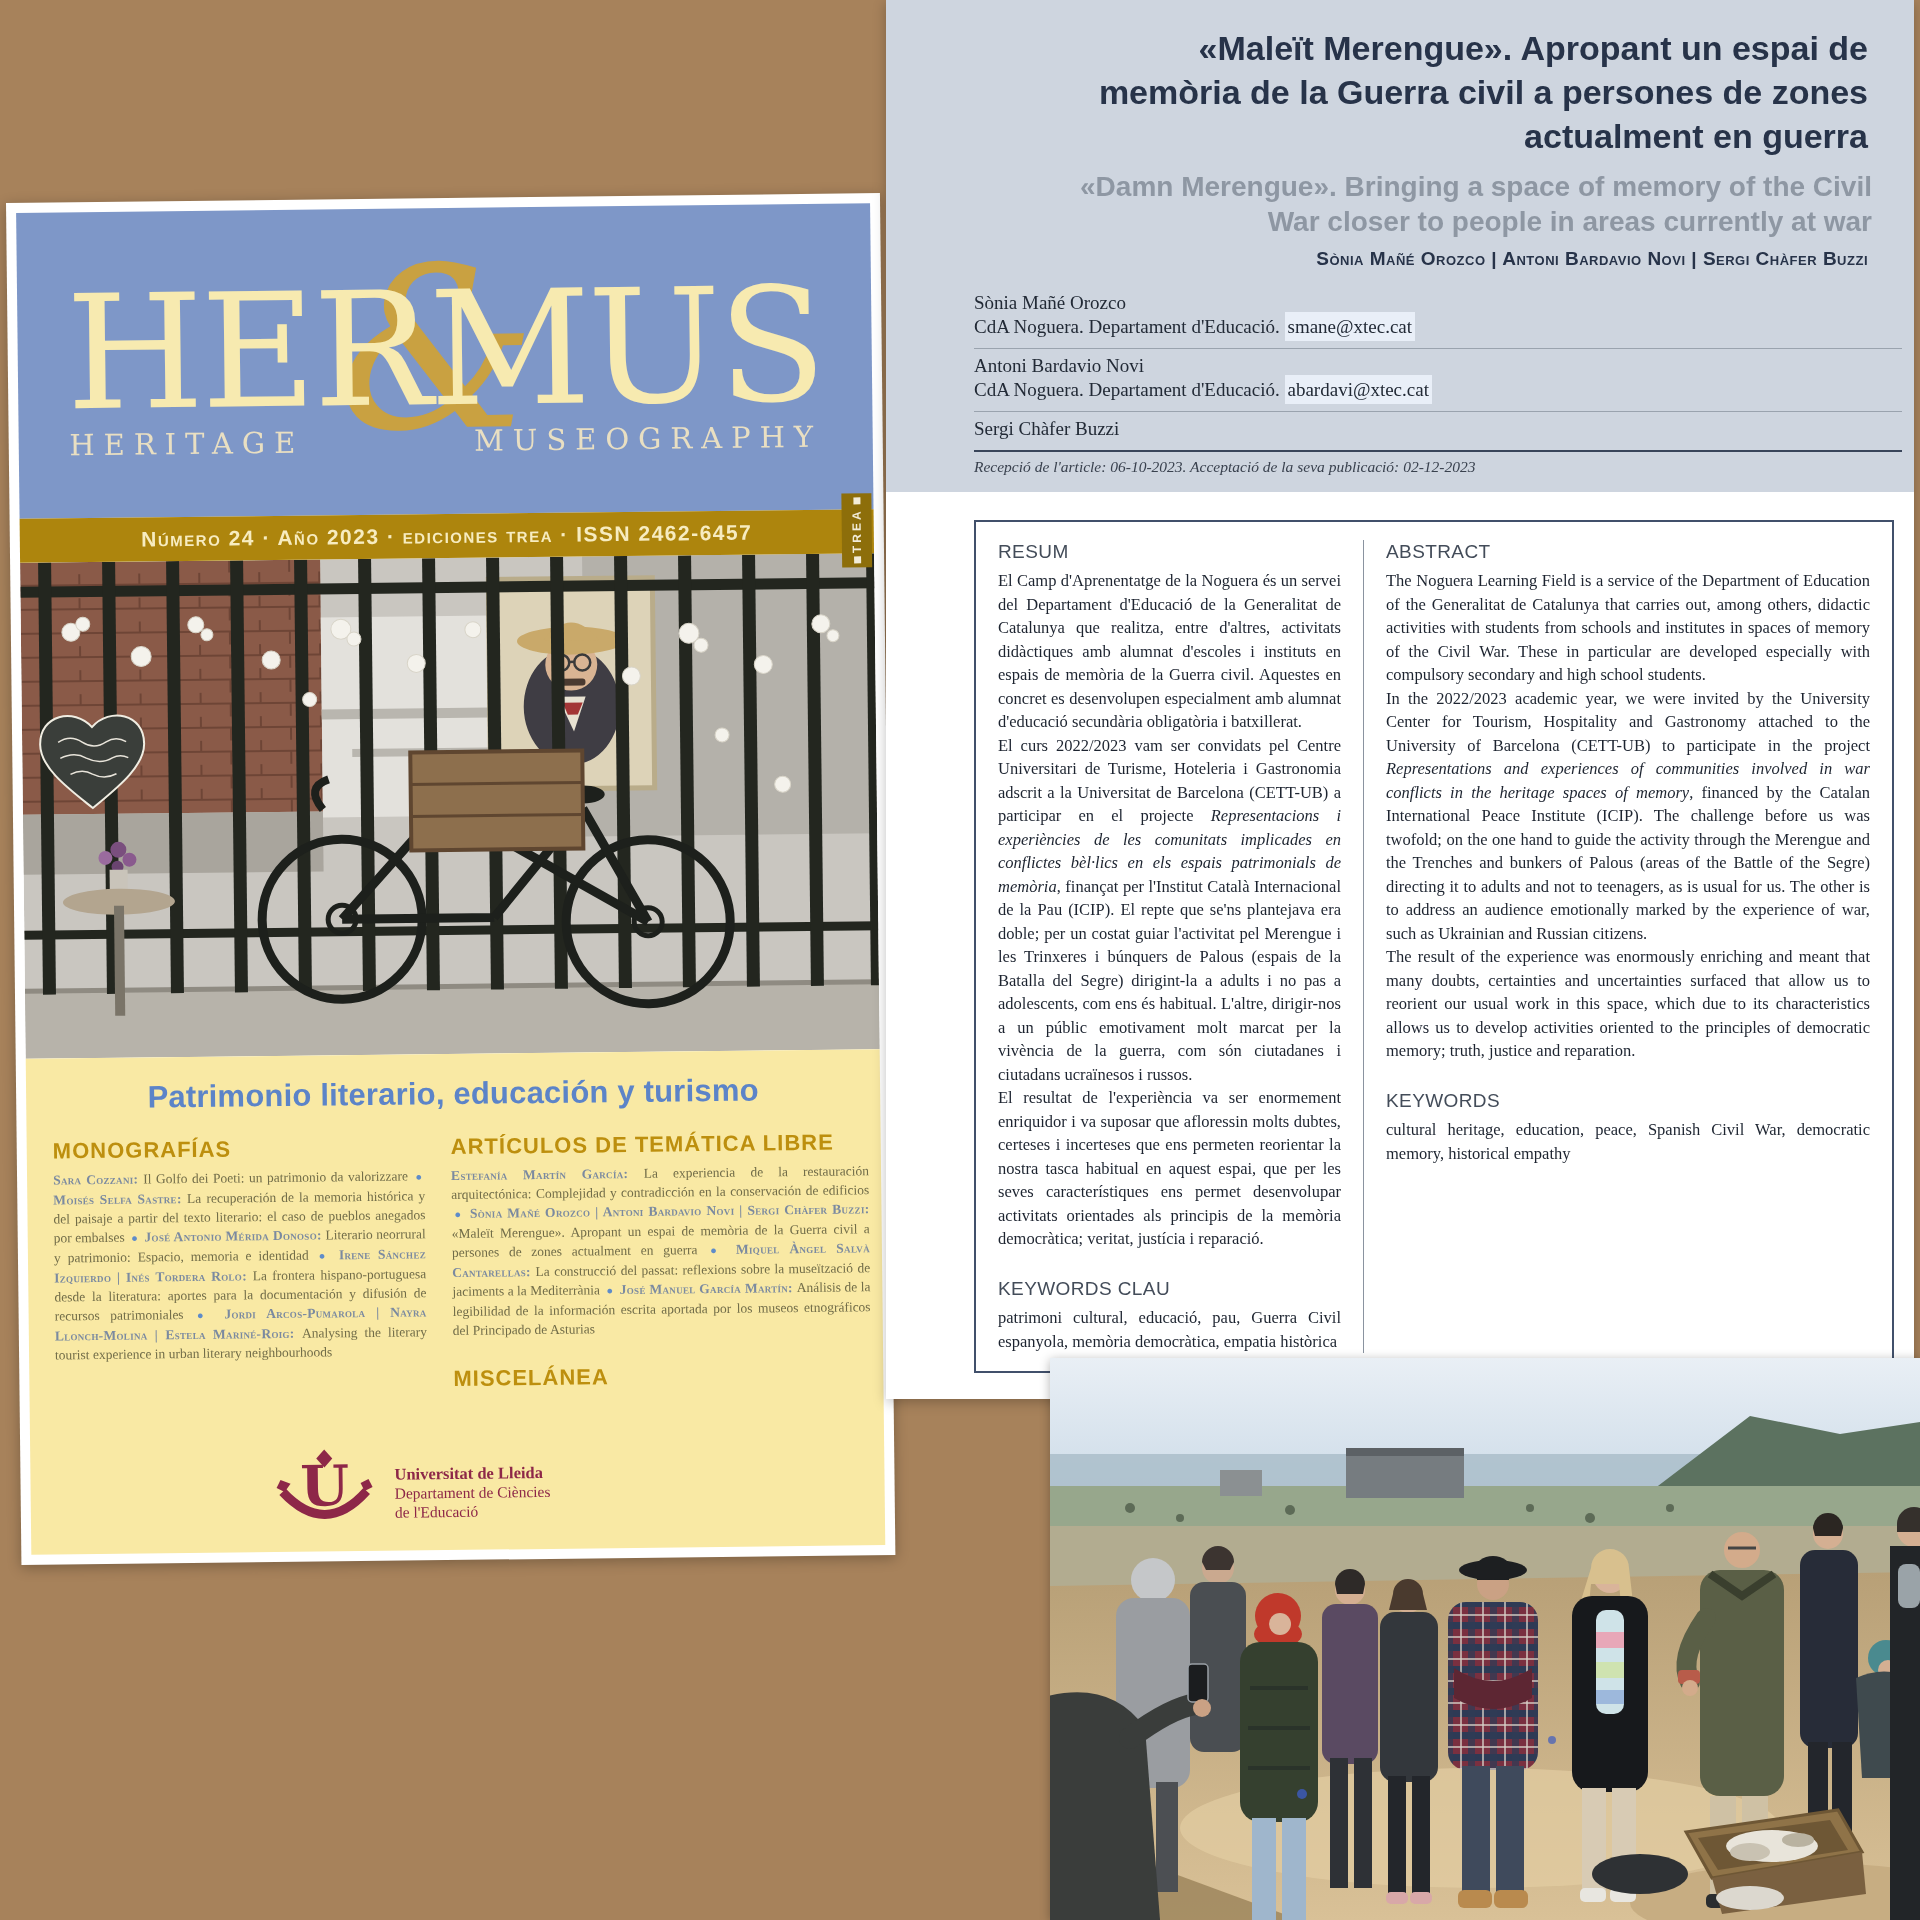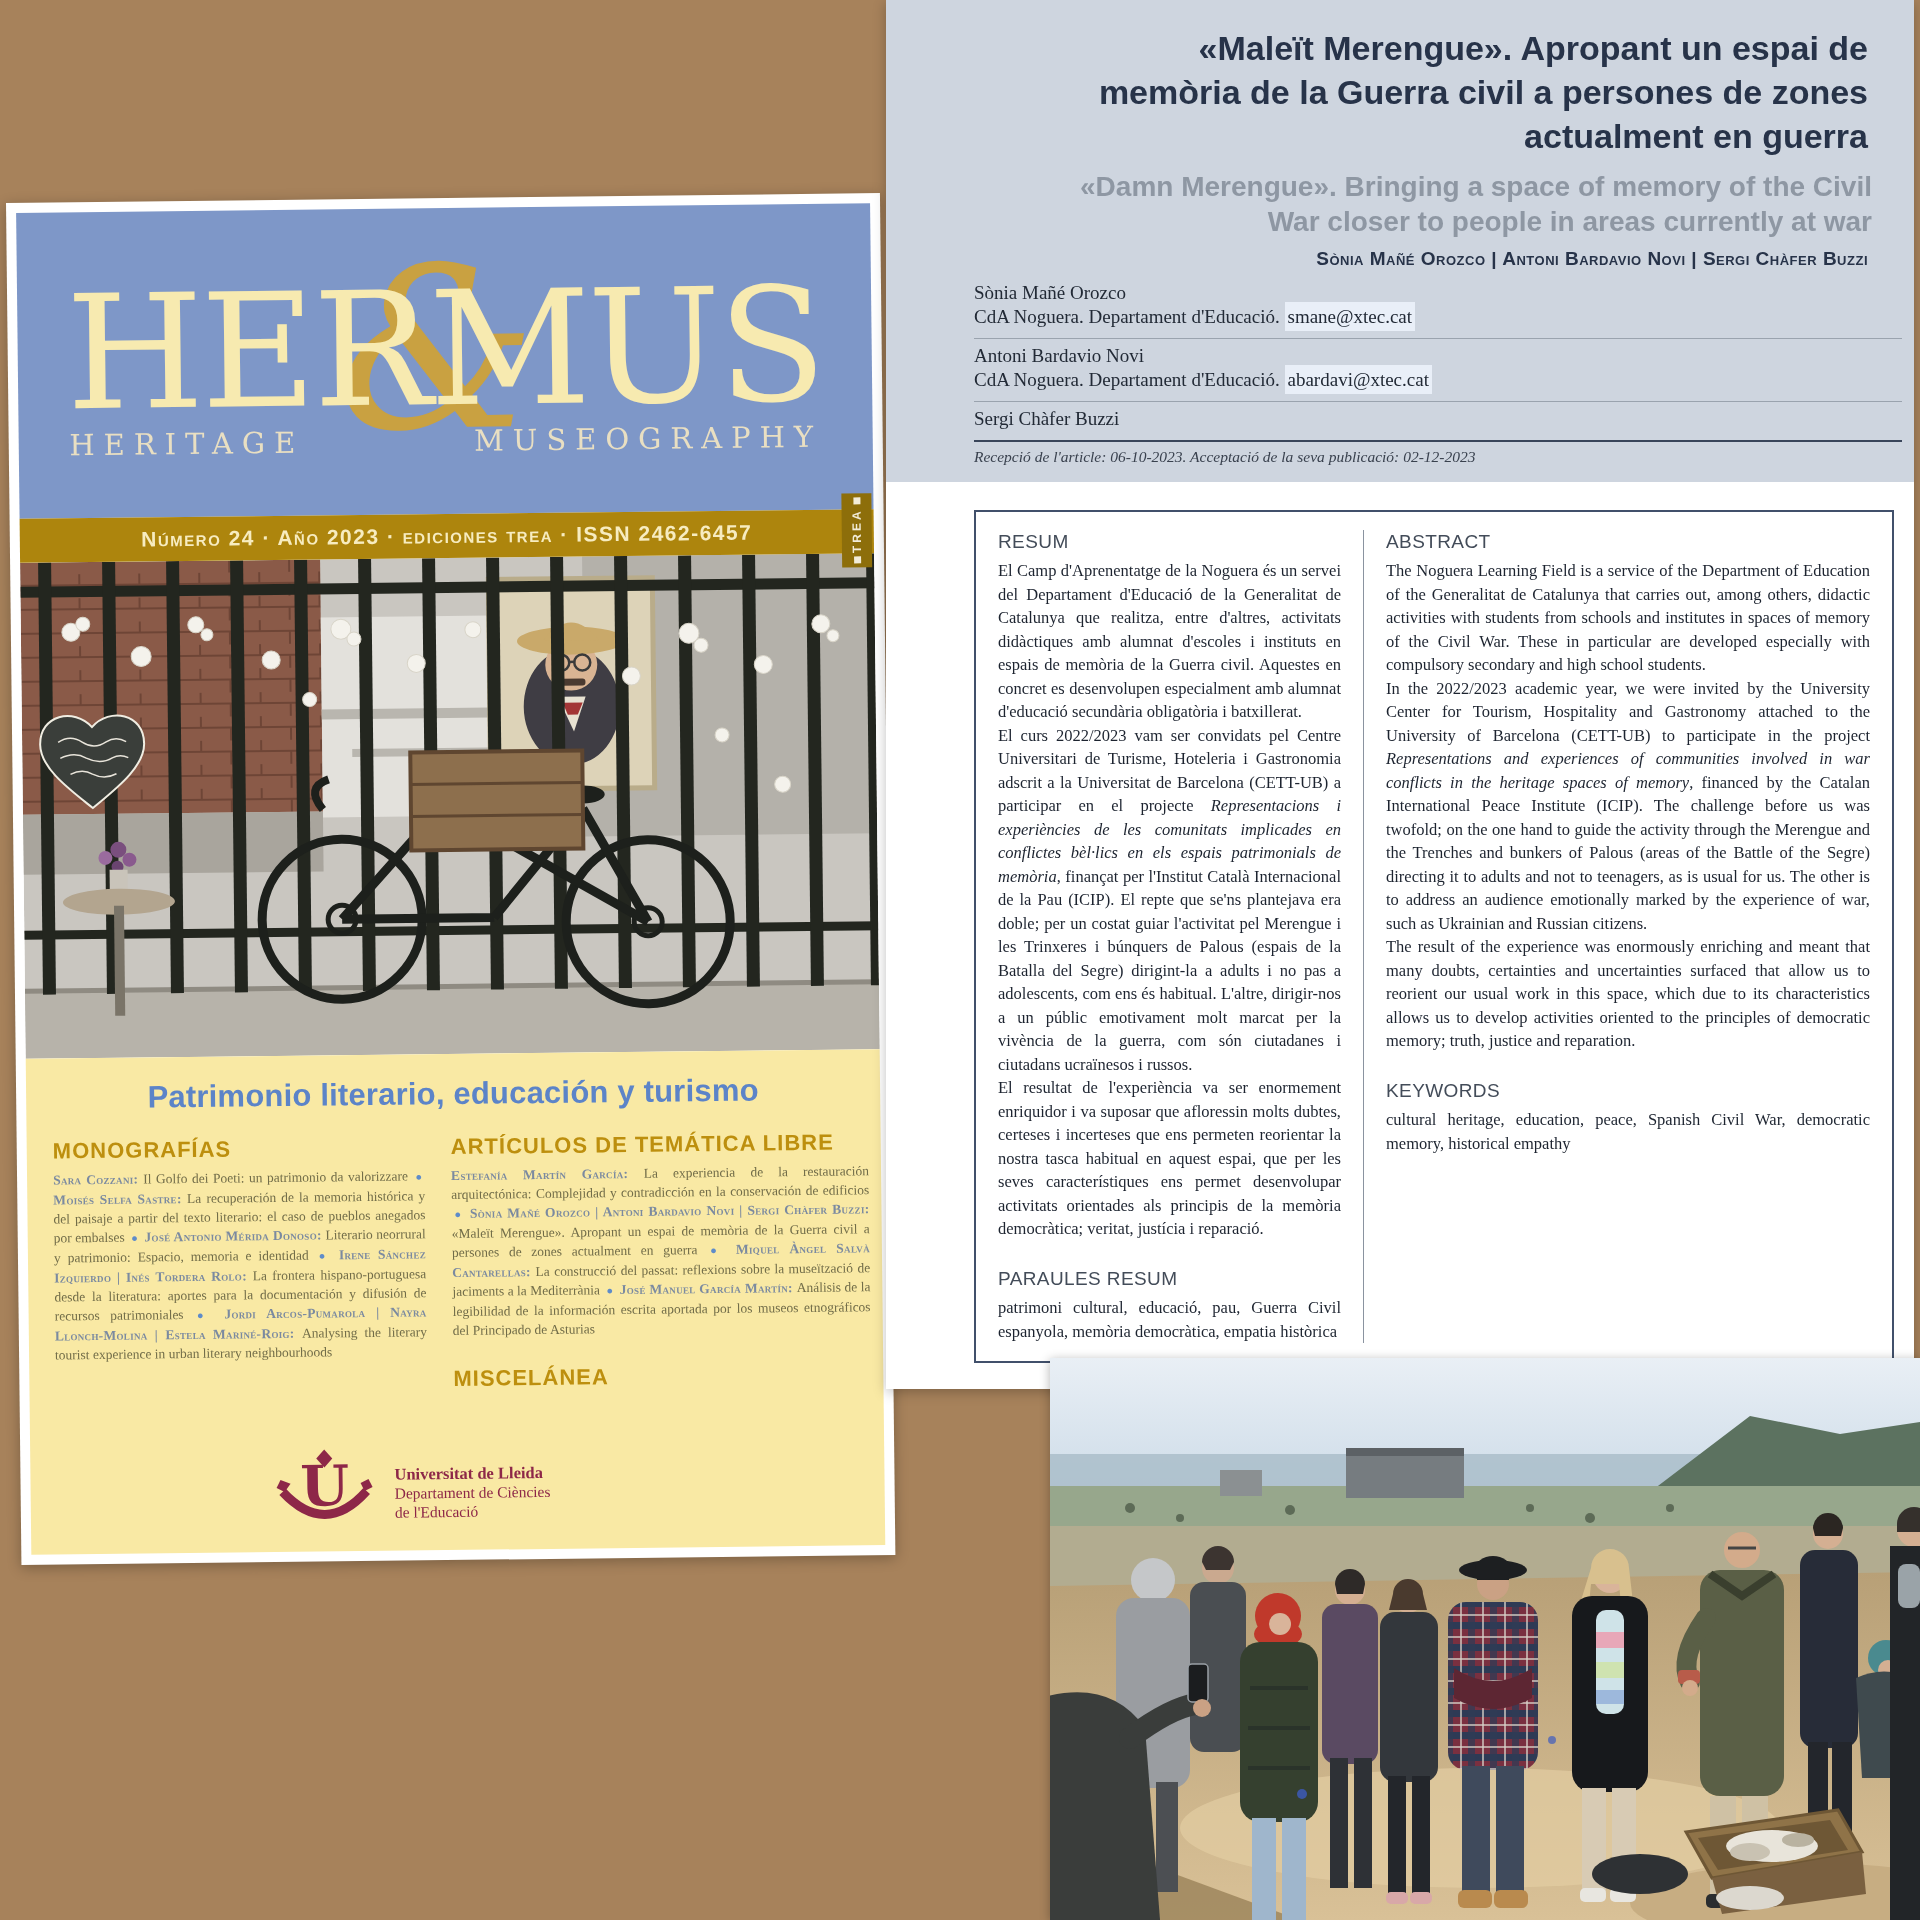--- a/index.html
+++ b/index.html
@@ -42,21 +42,21 @@
   
   .paper { position:absolute; left:886px; top:0; width:1028px; background:#fff;
            padding-bottom:26px; box-shadow:0 3px 12px rgba(0,0,0,.25); }
   .paper-head { background:#ced5df; padding:26px 0 14px 0; }
   .p-title { width:846px; margin-left:auto; padding-right:46px; text-align:right;
              font-size:34px; line-height:1.3; font-weight:bold; color:#273349; }
   .p-subtitle { width:846px; margin:10px 0 0 auto; padding-right:42px; text-align:right;
                 font-size:28px; line-height:1.27; color:#8e97a3; }
   .p-authors { padding-right:46px; text-align:right; margin-top:8px;
                font-variant:small-caps; font-weight:bold; font-size:19px; letter-spacing:0.5px; color:#273349; }
-  .affils { margin:6px 12px 0 88px; font-family:"Liberation Serif", serif; color:#222a36; }
+  .affils { margin:16px 12px 0 88px; font-family:"Liberation Serif", serif; color:#222a36; }
   .affil { padding:5px 0 9px 0; border-bottom:1.5px solid #9aa3ae; font-size:19px; line-height:24px; }
   .affil .email { background:#e9eff8; padding:4px 3px;text-align:right; }
   .reception { border-top:2.5px solid #39455a; margin:0 12px 0 88px; padding:6px 0 2px 0;
                font-family:"Liberation Serif", serif; font-style:italic; font-size:15.5px; color:#39414e; }
   .abox { margin:28px 20px 0 88px; border:2px solid #41506b; display:flex; padding:18px 0; background:#fff; }
   .acol { padding:0 22px; font-family:"Liberation Serif", serif; font-size:16.5px; line-height:23.5px;
           text-align:justify; color:#1d2430; }
   .acol.left { width:388px; border-right:1px solid #8a93a0; }
   .acol.right { flex:1; }
   .acol-head { font-family:"Liberation Sans", sans-serif; font-size:19px; color:#434c59; letter-spacing:0.4px; margin-bottom:6px; }
@@ -254,21 +254,21 @@
     </div>
     <div class="reception">Recepció de l'article: 06-10-2023. Acceptació de la seva publicació: 02-12-2023</div>
   </div>
 
   <div class="abox">
     <div class="acol left">
       <div class="acol-head">RESUM</div>
       <p>El Camp d'Aprenentatge de la Noguera és un servei del Departament d'Educació de la Generalitat de Catalunya que realitza, entre d'altres, activitats didàctiques amb alumnat d'escoles i instituts en espais de memòria de la Guerra civil. Aquestes en concret es desenvolupen especialment amb alumnat d'educació secundària obligatòria i batxillerat.</p>
       <p><span>El curs 2022/2023 vam ser convidats pel Centre Universitari de Turisme, Hoteleria i Gastronomia adscrit a la Universitat de Barcelona (CETT-UB) a participar en el projecte </span><span class="it">Representacions i experiències de les comunitats implicades en conflictes bèl·lics en els espais patrimonials de memòria</span><span>, finançat per l'Institut Català Internacional de la Pau (ICIP). El repte que se'ns plantejava era doble; per un costat guiar l'activitat pel Merengue i les Trinxeres i búnquers de Palous (espais de la Batalla del Segre) dirigint-la a adults i no pas a adolescents, com ens és habitual. L'altre, dirigir-nos a un públic emotivament molt marcat per la vivència de la guerra, com són ciutadanes i ciutadans ucraïnesos i russos.</span></p>
       <p>El resultat de l'experiència va ser enormement enriquidor i va suposar que afloressin molts dubtes, certeses i incerteses que ens permeten reorientar la nostra tasca habitual en aquest espai, que per les seves característiques ens permet desenvolupar activitats orientades als principis de la memòria democràtica; veritat, justícia i reparació.</p>
-      <div class="acol-head kw-head">PARAULES RESUM</div>
+      <div class="acol-head kw-head">KEYWORDS CLAU</div>
       <p>patrimoni cultural, educació, pau, Guerra Civil espanyola, memòria democràtica, empatia històrica</p>
     </div>
     <div class="acol right">
       <div class="acol-head">ABSTRACT</div>
       <p>The Noguera Learning Field is a service of the Department of Education of the Generalitat de Catalunya that carries out, among others, didactic activities with students from schools and institutes in spaces of memory of the Civil War. These in particular are developed especially with compulsory secondary and high school students.</p>
       <p><span>In the 2022/2023 academic year, we were invited by the University Center for Tourism, Hospitality and Gastronomy attached to the University of Barcelona (CETT-UB) to participate in the project </span><span class="it">Representations and experiences of communities involved in war conflicts in the heritage spaces of memory</span><span>, financed by the Catalan International Peace Institute (ICIP). The challenge before us was twofold; on the one hand to guide the activity through the Merengue and the Trenches and bunkers of Palous (areas of the Battle of the Segre) directing it to adults and not to teenagers, as is usual for us. The other is to address an audience emotionally marked by the experience of war, such as Ukrainian and Russian citizens.</span></p>
       <p>The result of the experience was enormously enriching and meant that many doubts, certainties and uncertainties surfaced that allow us to reorient our usual work in this space, which due to its characteristics allows us to develop activities oriented to the principles of democratic memory; truth, justice and reparation.</p>
       <div class="acol-head kw-head">KEYWORDS</div>
       <p>cultural heritage, education, peace, Spanish Civil War, democratic memory, historical empathy</p>
     </div>

